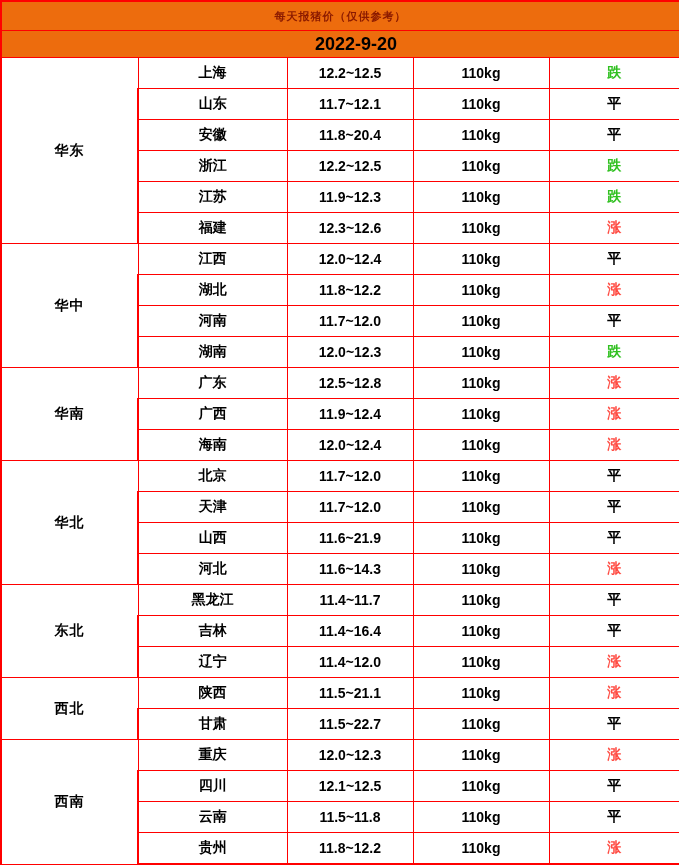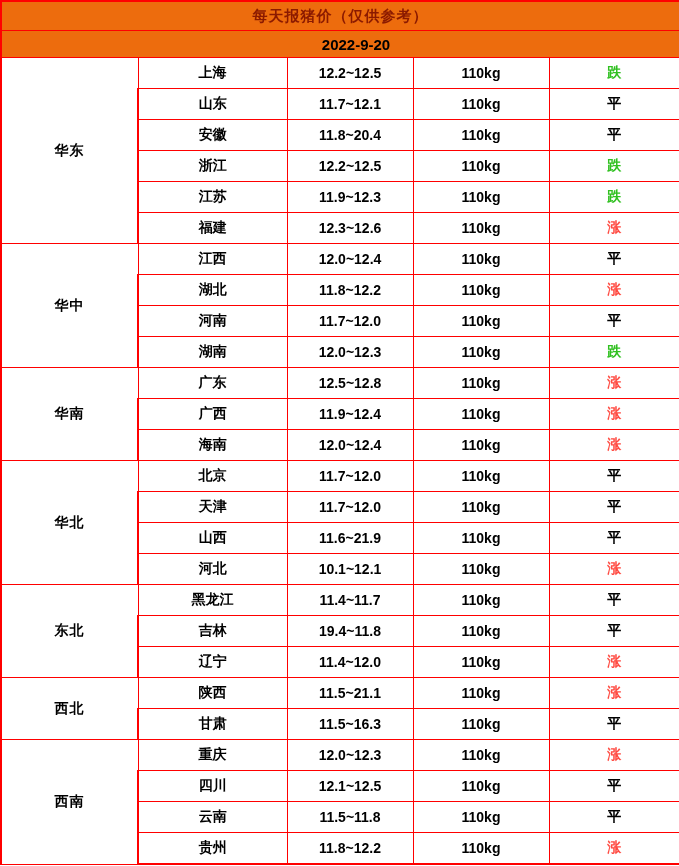--- a/index.html
+++ b/index.html
@@ -30,28 +30,28 @@
   
   table.price-table tr td:first-child { border-left-width: 2px; }
   table.price-table tr td:last-child  { border-right-width: 2px; }
   table.price-table tr:first-child td { border-top-width: 2px; }
   table.price-table tr:last-child td  { border-bottom-width: 2px; }
 
   tr.title-row td {
     height: 28px;
     background: var(--header-bg, #ed6c0d);
     color: var(--title-color, #8b1a00);
-    font-size: 15px;
+    font-size: 11px;
     letter-spacing: 1px;
   }
   tr.date-row td {
     height: 26px;
     background: var(--header-bg, #ed6c0d);
     color: #000000;
-    font-size: 15px;
+    font-size: 18px;
     padding-left: 31px;
   }
   tr.data-row td {
     height: 30px;
     font-size: 14px;
     background: #ffffff;
   }
   td.region-cell {
     font-size: 14px;
     letter-spacing: 1px;
@@ -176,53 +176,53 @@
           <td class="trend-cell trend-flat">平</td>
         </tr>
         <tr class="data-row">
           <td>山西</td>
           <td>11.6~21.9</td>
           <td>110kg</td>
           <td class="trend-cell trend-flat">平</td>
         </tr>
         <tr class="data-row">
           <td>河北</td>
-          <td>10.1~12.1</td>
+          <td>11.6~14.3</td>
           <td>110kg</td>
           <td class="trend-cell trend-up">涨</td>
         </tr>
         <tr class="data-row">
           <td class="region-cell" rowspan="3">东北</td>
           <td>黑龙江</td>
           <td>11.4~11.7</td>
           <td>110kg</td>
           <td class="trend-cell trend-flat">平</td>
         </tr>
         <tr class="data-row">
           <td>吉林</td>
-          <td>19.4~11.8</td>
+          <td>11.4~16.4</td>
           <td>110kg</td>
           <td class="trend-cell trend-flat">平</td>
         </tr>
         <tr class="data-row">
           <td>辽宁</td>
           <td>11.4~12.0</td>
           <td>110kg</td>
           <td class="trend-cell trend-up">涨</td>
         </tr>
         <tr class="data-row">
           <td class="region-cell" rowspan="2">西北</td>
           <td>陕西</td>
           <td>11.5~21.1</td>
           <td>110kg</td>
           <td class="trend-cell trend-up">涨</td>
         </tr>
         <tr class="data-row">
           <td>甘肃</td>
-          <td>11.5~16.3</td>
+          <td>11.5~22.7</td>
           <td>110kg</td>
           <td class="trend-cell trend-flat">平</td>
         </tr>
         <tr class="data-row">
           <td class="region-cell" rowspan="4">西南</td>
           <td>重庆</td>
           <td>12.0~12.3</td>
           <td>110kg</td>
           <td class="trend-cell trend-up">涨</td>
         </tr>

